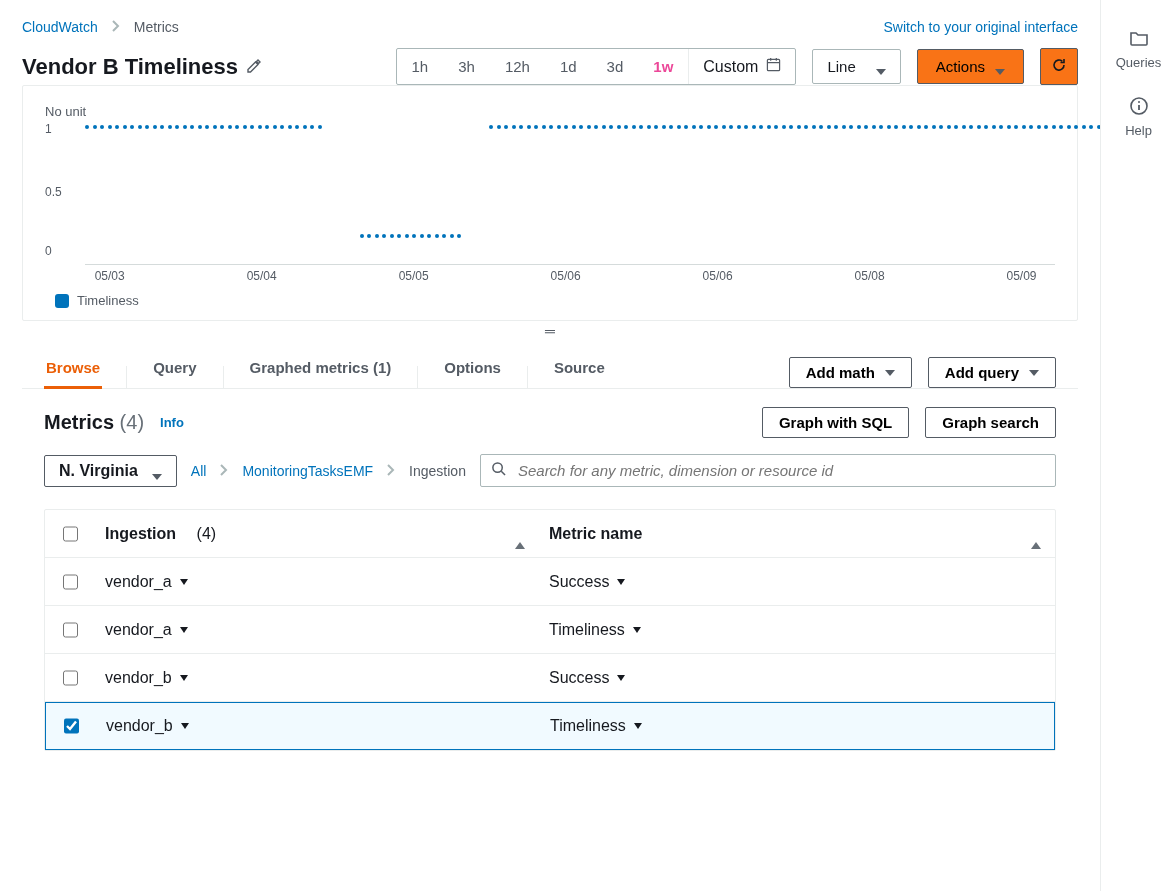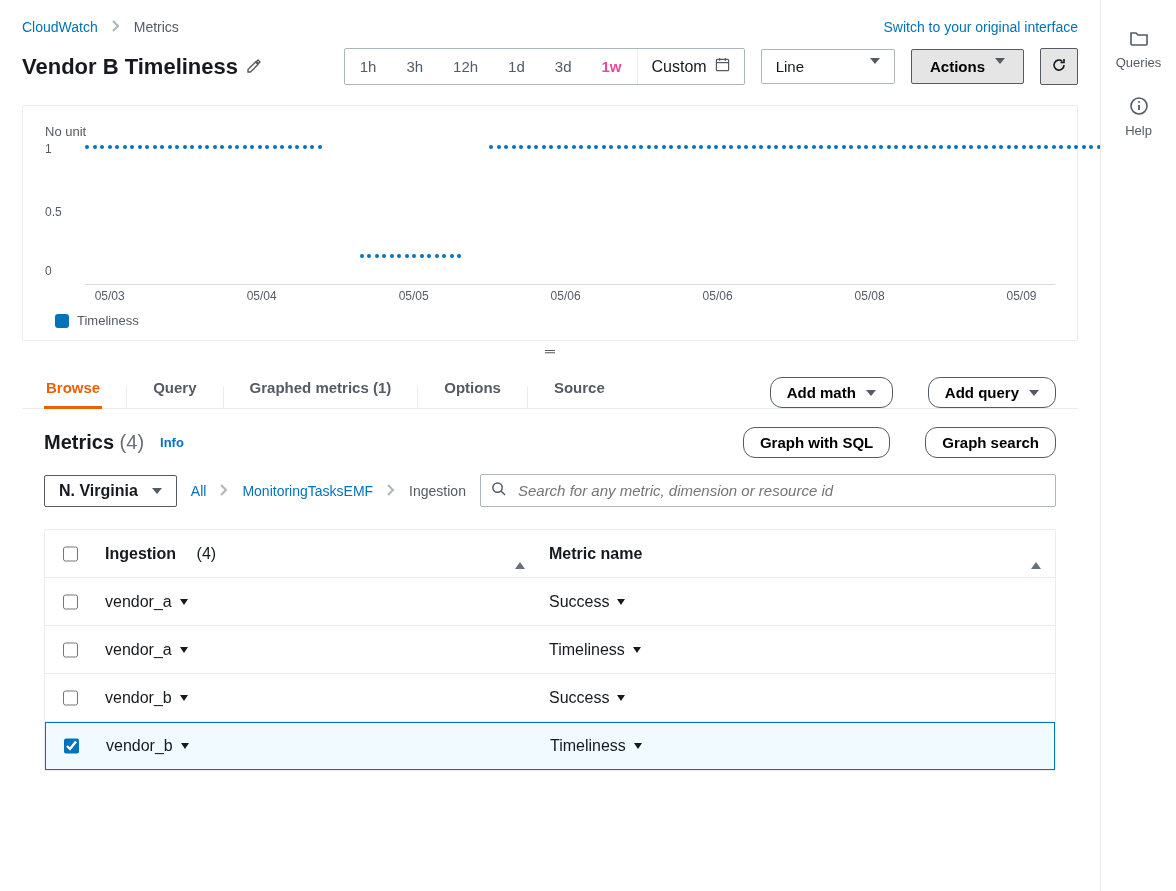--- a/index.html
+++ b/index.html
@@ -23,27 +23,27 @@
   
   .title-row { display:flex; align-items:center; gap:16px; margin-top:12px; }
   .page-title { font-size:22px; font-weight:700; display:flex; align-items:center; gap:8px; }
   .edit-icon svg { width:16px; height:16px; }
 
   .range-group { display:flex; border:1px solid #aab7b8; border-radius:2px; align-items:stretch; margin-left:auto; }
   .range-btn { padding:8px 15px; font-size:15px; color:#545b64; cursor:pointer; border:none; background:transparent; }
   .range-btn.selected { color:#ec4899; font-weight:700; }
   .range-custom { display:flex; align-items:center; gap:8px; padding:8px 14px; cursor:pointer; border-left:1px solid #eaeded; }
 
-  .select-line { border:1px solid #aab7b8; border-radius:2px; padding:8px 14px; display:flex; align-items:flex-start; gap:66px; cursor:pointer; font-size:15px; }
-  .btn { border:1px solid #545b64; border-radius:2px; background:#e5e5e5; padding:8px 18px; font-size:15px; font-weight:700; display:flex; align-items:flex-start; gap:10px; cursor:pointer; }
+  .select-line { border:1px solid #aab7b8; border-radius:2px; padding:8px 14px; display:flex; align-items:flex-end; gap:20px; cursor:pointer; font-size:15px; }
+  .btn { border:1px solid #545b64; border-radius:2px; background:#f97316; padding:8px 18px; font-size:15px; font-weight:400; display:flex; align-items:flex-end; gap:10px; cursor:pointer; }
 
   .caret-down { width:0; height:0; border-left:5px solid transparent; border-right:5px solid transparent; border-top:6px solid #545b64; }
 
   
-  .panel { border:1px solid #eaeded; border-radius:2px; margin-top:20px; background:#fff; }
+  .panel { border:1px solid #eaeded; border-radius:2px; background:#fff; }
   .chart-area { padding:18px 22px 12px; }
   .no-unit { font-size:13px; color:#545b64; margin-bottom:6px; }
   .chart { position:relative; height:140px; margin-left:40px; }
   .axis-label { position:absolute; left:-40px; font-size:12px; color:#545b64; transform:translateY(-50%); }
   .x-axis { position:absolute; bottom:0; left:0; right:0; border-top:1px solid #d5dbdb; }
   .x-label { position:absolute; bottom:-18px; font-size:12px; color:#545b64; }
   .plot { position:absolute; top:0; left:0; right:0; bottom:16px; }
   .dots { position:absolute; left:0; right:0; display:flex; gap:3.5px; }
   .dots span { width:4px; height:4px; background:#0073bb; border-radius:50%; }
   .legend { display:flex; align-items:center; gap:8px; margin-top:28px; margin-left:10px; font-size:13px; color:#545b64; }
@@ -51,32 +51,32 @@
 
   .splitter { text-align:center; padding:2px 0; color:#545b64; font-size:14px; user-select:none; }
 
   
   .tabs-row { display:flex; align-items:flex-end; padding:0 22px; border-bottom:1px solid #eaeded; margin-top:6px; }
   .tab { padding:12px 2px; font-size:15px; color:#545b64; cursor:pointer; font-weight:700; }
   .tab.active { color:#eb5f07; position:relative; }
   .tab.active::after { content:""; position:absolute; left:0; right:0; bottom:-1px; height:3px; background:#eb5f07; }
   .tab-sep { width:1px; height:22px; background:#eaeded; margin:0 24px; }
   .tabs-actions { margin-left:auto; display:flex; gap:16px; }
-  .btn-outline { border:1px solid #545b64; border-radius:12px; background:#fff; padding:6px 16px; font-size:15px; font-weight:700; display:flex; align-items:center; gap:10px; cursor:pointer;margin-left:19px; }
+  .btn-outline { border:1px solid #545b64; border-radius:2px; background:#fff; padding:6px 16px; font-size:15px; font-weight:700; display:flex; align-items:center; gap:10px; cursor:pointer; }
 
   
   .browse { padding:18px 22px 0; }
   .metrics-head { display:flex; align-items:center; gap:16px; }
   .metrics-head h2 { margin:0; font-size:20px; font-weight:700; }
   .metrics-head .cnt { color:#687078; font-weight:400; }
   .info-link { color:#0073bb; font-size:13px; font-weight:700; cursor:pointer; }
   .metrics-head .buttons { margin-left:auto; display:flex; gap:16px; }
 
   .filter-row { display:flex; align-items:center; gap:14px; margin-top:16px; }
-  .region-sel { border:1px solid #545b64; border-radius:2px; padding:6px 14px; display:flex; align-items:center; gap:14px; font-weight:700; cursor:pointer; }
+  .region-sel { border:1px solid #545b64; border-radius:2px; padding:6px 14px; display:flex; align-items:flex-end; gap:14px; font-weight:700; cursor:pointer; }
   .filter-row .crumb { color:#0073bb; cursor:pointer; font-size:14px; }
   .filter-row .crumb.last { color:#545b64; cursor:default; }
   .search { flex:1; display:flex; align-items:center; border:1px solid #aab7b8; border-radius:2px; padding:6px 10px; gap:10px; }
   .search input { border:none; outline:none; flex:1; font-size:15px; font-style:italic; color:#687078; }
 
   
   .table { margin-top:22px; border:1px solid #eaeded; border-radius:2px; }
   .tr { display:flex; align-items:center; min-height:48px; border-bottom:1px solid #eaeded; padding:0 14px; gap:24px; }
   .tr.header { font-weight:700; }
   .tr.header .sort { margin-left:auto; color:#687078; }

